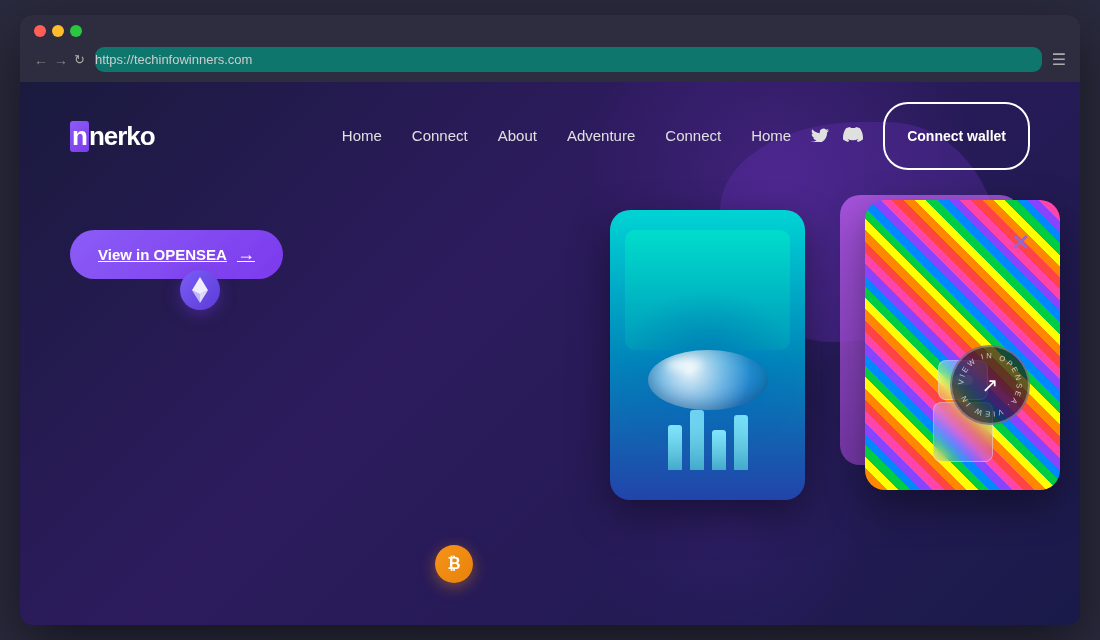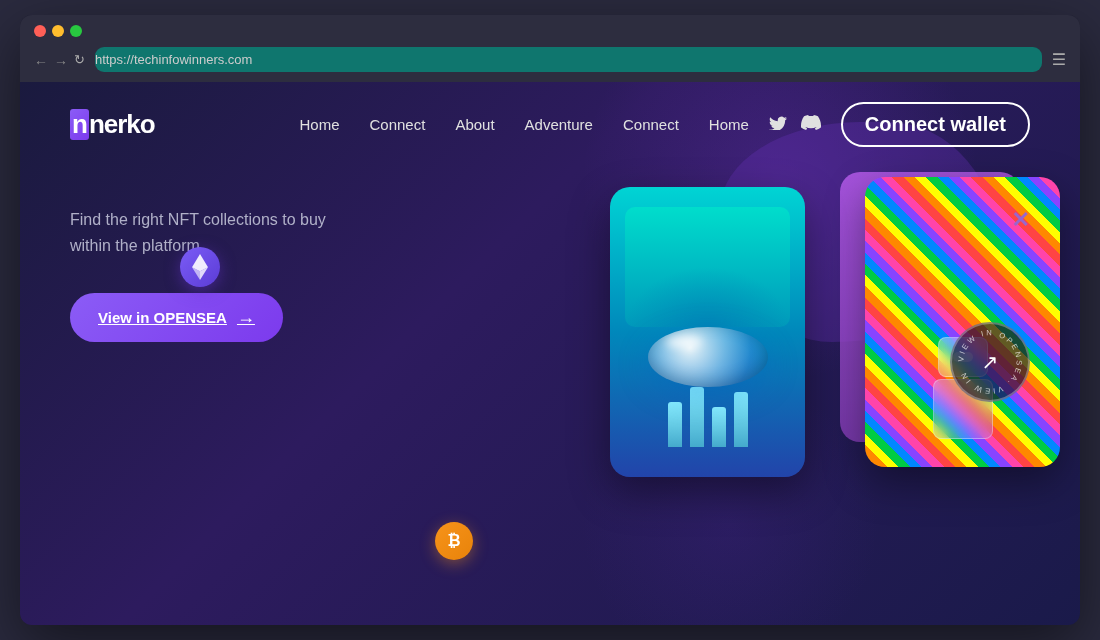--- a/index.html
+++ b/index.html
@@ -150,22 +150,22 @@
       color: #e0e0e0;
       font-size: 16px;
       cursor: pointer;
     }
 
     .connect-wallet-btn {
       background: transparent;
       border: 2px solid #fff;
       border-radius: 25px;
       color: #fff;
-      padding: 9px 22px;
-      font-size: 20px;
+      padding: 24px 22px;
+      font-size: 14px;
       font-weight: 600;
       cursor: pointer;
     }
 
     
     .hero {
       display: flex;
       align-items: flex-start;
       padding: 20px 50px 0;
       position: relative;
@@ -533,21 +533,20 @@
               <path d="M20.317 1.492c-1.53-.69-3.17-1.2-4.885-1.49a.075.075 0 00-.079.036c-.21.369-.444.85-.608 1.23a18.566 18.566 0 00-5.487 0 12.36 12.36 0 00-.617-1.23.077.077 0 00-.079-.036c-1.714.29-3.354.8-4.885 1.491a.07.07 0 00-.032.027C.533 6.093-.32 10.555.099 14.961a.08.08 0 00.031.055 20.03 20.03 0 005.993 2.98.078.078 0 00.084-.026c.462-.62.874-1.275 1.226-1.963a.074.074 0 00-.041-.104 13.175 13.175 0 01-1.872-.878.075.075 0 01-.008-.125c.126-.093.252-.19.372-.287a.075.075 0 01.078-.01c3.927 1.764 8.18 1.764 12.061 0a.075.075 0 01.079.009c.12.098.245.195.372.288a.075.075 0 01-.006.125c-.598.344-1.22.635-1.873.877a.075.075 0 00-.041.105c.36.687.772 1.341 1.225 1.962a.077.077 0 00.084.028 19.963 19.963 0 006.002-2.981.076.076 0 00.032-.054c.5-5.094-.838-9.52-3.549-13.442a.06.06 0 00-.031-.028z"></path>
             </svg>
         </span>
       </div>
       <button class="connect-wallet-btn">Connect wallet</button>
     </nav>
 
     <div class="hero">
 
       <div class="hero-left">
-        <p class="hero-subtitle">Find the right NFT collections to buy within the platform.</p>
         <button class="opensea-btn">
           <span>View in OPENSEA</span>
           <span class="arrow-right">→</span>
         </button>
       </div>
 
       <div class="float-eth">
         <svg width="16" height="26" viewBox="0 0 16 26" fill="none">
           <path d="M8 0L0 13.3L8 17.3L16 13.3L8 0Z" fill="rgba(255,255,255,0.9)"></path>
           <path d="M0 13.3L8 17.3V26L0 13.3Z" fill="rgba(255,255,255,0.6)"></path>

